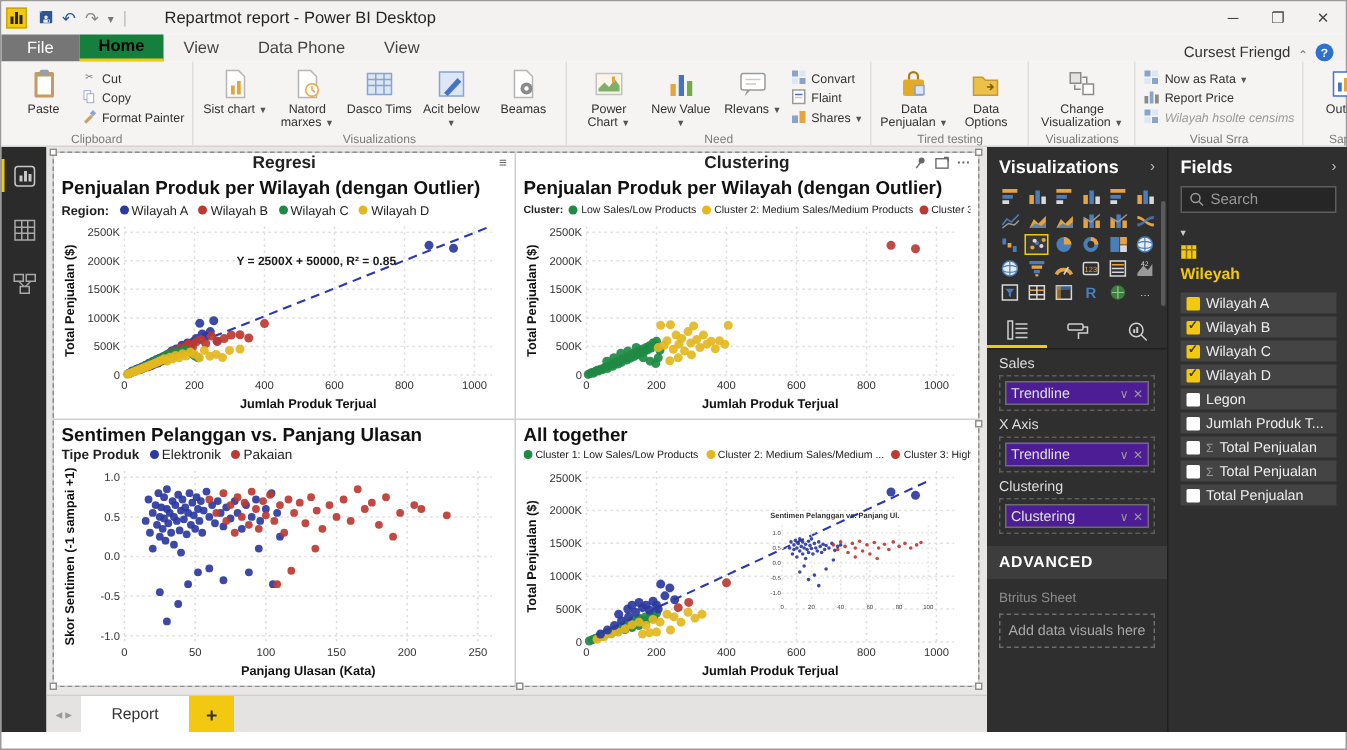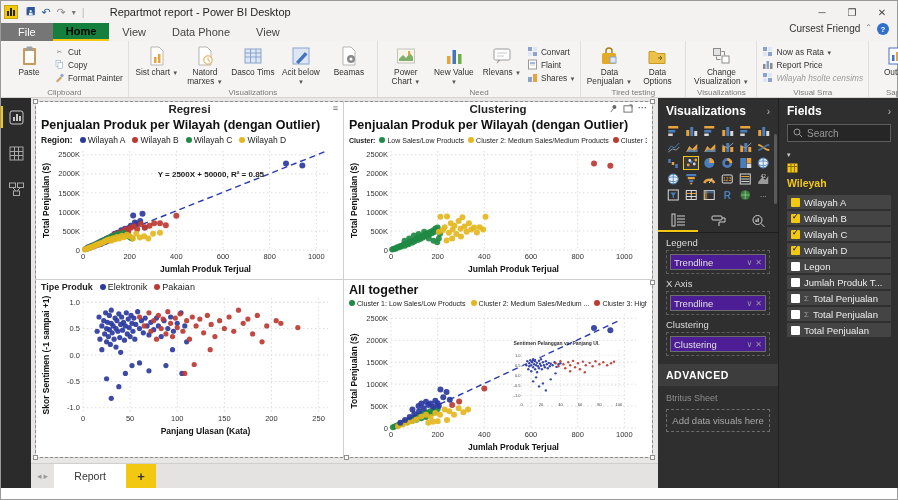--- a/index.html
+++ b/index.html
@@ -14,21 +14,21 @@
   .qat .g { cursor:default; }
   .title-text { margin-left:25px; font-size:11px; color:#252525; }
   .win-btns { margin-left:auto; display:flex; }
   .win-btn { width:30px; height:22px; display:flex; align-items:center; justify-content:center; font-size:10px; color:#444; }
 
   
   .tabrow { position:absolute; left:0; top:22px; width:100%; height:18px; background:#f3f2f1; display:flex; align-items:stretch; font-size:11px; }
   .mtab { padding:0 13px; display:flex; align-items:center; color:#444; }
   .mtab.dark { background:#767676; color:#fff; padding:0 17px; }
   .mtab.active { color:#000; font-weight:bold; border-bottom:2px solid #f2c811; background:#15803d; }
-  .account { margin-left:auto; display:flex; align-items:flex-start; gap:5px; padding-right:8px; font-size:10px; color:#333; }
+  .account { margin-left:auto; display:flex; align-items:flex-end; gap:5px; padding-right:8px; font-size:10px; color:#333; }
   .help-circle { width:12px; height:12px; border-radius:50%; background:#2f6fce; color:#fff; font-size:8px; font-weight:bold; display:flex; align-items:center; justify-content:center; }
   .chev { color:#777; font-size:8px; }
 
   
   .ribbon { position:absolute; left:0; top:40px; width:100%; height:57px; background:#f5f4f3; border-bottom:1px solid #d6d4d2; display:flex; align-items:stretch; }
   .rgroup { position:relative; border-right:1px solid #e0dedc; padding:3px 5px 12px 5px; display:flex; }
   .rgroup-label { position:absolute; bottom:0; left:0; width:100%; text-align:center; font-size:8px; color:#7a7a7a; }
   .rbody { display:flex; align-items:flex-start; gap:2px; }
   .bigbtn { width:46px; display:flex; flex-direction:column; align-items:center; text-align:center; font-size:8.3px; color:#333; line-height:1.08; padding-top:1px; }
   .bigbtn .bic { width:22px; height:22px; margin-bottom:1px; }
@@ -730,20 +730,21 @@
             </g>
             <g>
               <circle cx="245" cy="17.565384615384616" r="3" fill="#bd3a32" opacity="0.92"></circle>
               <circle cx="261.33333333333337" cy="19.85000000000001" r="3" fill="#bd3a32" opacity="0.92"></circle>
             </g>
             <text x="164.5" y="126" font-size="8.5" font-weight="bold" text-anchor="middle" fill="#111">Jumlah Produk Terjual</text>
             <text x="8" y="54.5" font-size="8.5" font-weight="bold" text-anchor="middle" fill="#111" transform="rotate(-90 8 54.5)">Total Penjualan ($)</text>
           </svg>
       </div>
       <div class="cell">
+        <div class="ctitle" style="padding-top:2px">Sentimen Pelanggan vs. Panjang Ulasan</div>
         <div class="legend" id="legend-2" style="font-size:9px">
             <span class="llabel">Tipe Produk</span>
             <span class="litem">
               <span class="dot" style="background:#2b3a9e"></span>
               <span>Elektronik</span>
             </span>
             <span class="litem">
               <span class="dot" style="background:#bd3a32"></span>
               <span>Pakaian</span>
             </span>
@@ -1357,21 +1358,21 @@
         <div class="viz-tab">
           <svg width="15" height="14" viewBox="0 0 15 14">
             <circle cx="6.5" cy="6" r="4.5" fill="none" stroke="#d0d0d0"></circle>
             <line x1="9.8" y1="9.3" x2="13.5" y2="13" stroke="#d0d0d0"></line>
             <rect x="4.5" y="5.5" width="1.3" height="2.5" fill="#d0d0d0"></rect>
             <rect x="6.5" y="4" width="1.3" height="4" fill="#d0d0d0"></rect>
           </svg>
         </div>
       </div>
     <div class="vsection">
-      <div class="vlabel">Legend</div>
+      <div class="vlabel">Sales</div>
       <div class="vdrop-wrap">
         <div class="vdrop">
           <span class="dv">Trendline</span>
           <span class="dic">∨</span>
           <span class="dic">✕</span>
         </div>
       </div>
     </div>
     <div class="vsection">
       <div class="vlabel">X Axis</div>

